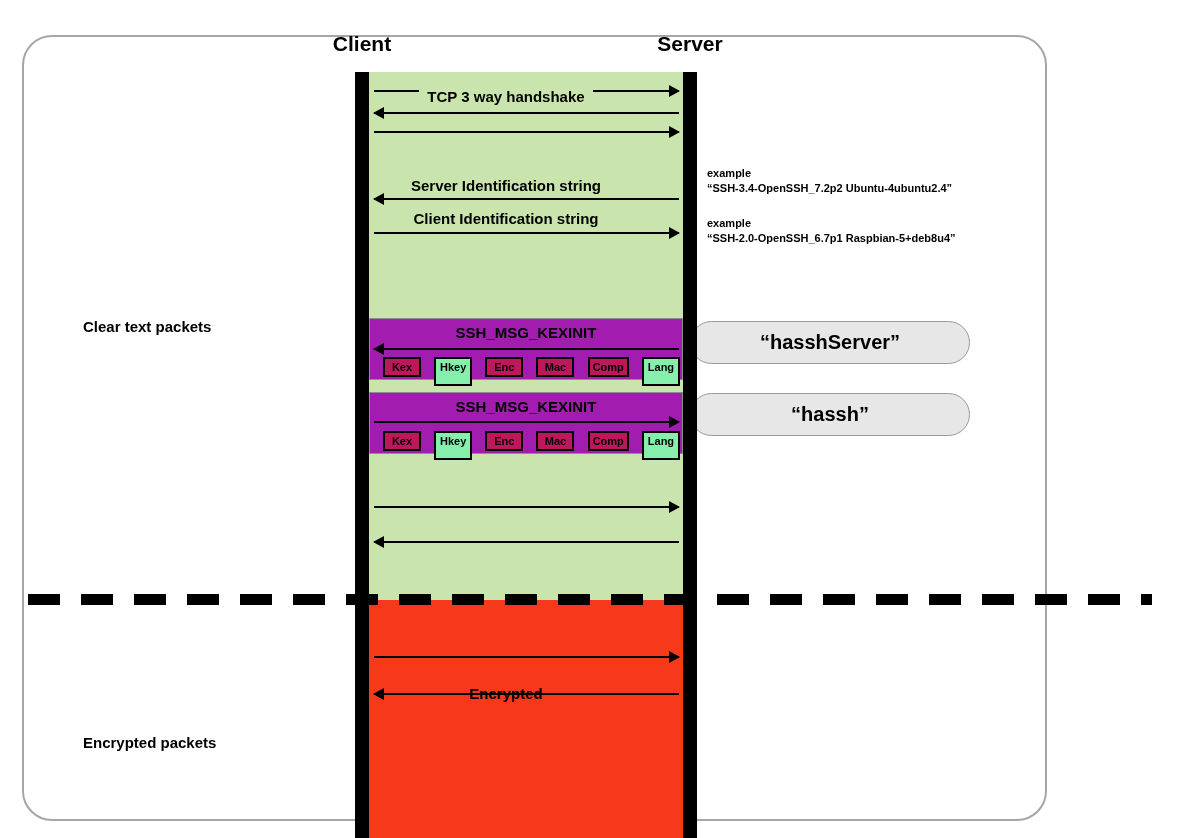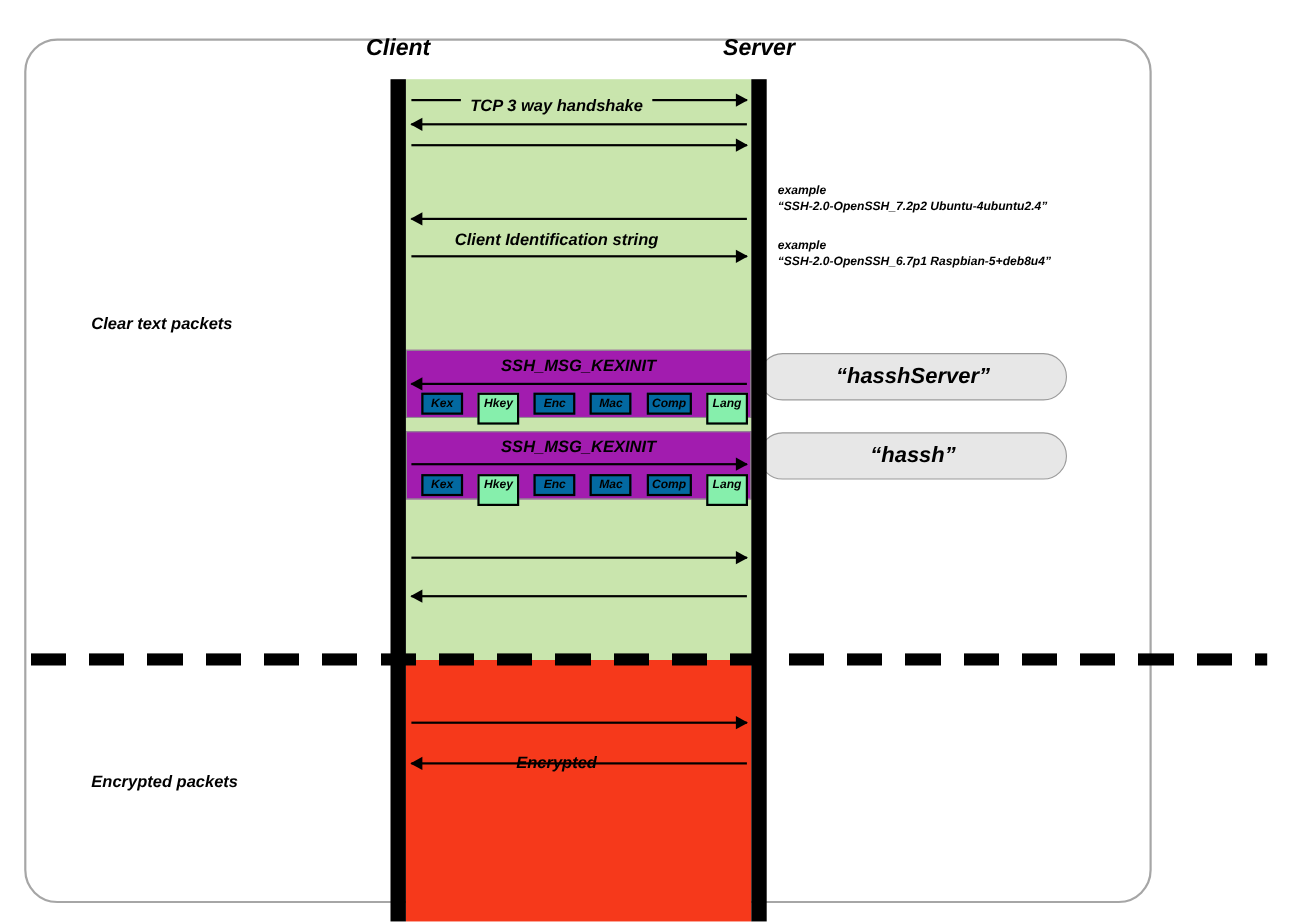--- a/index.html
+++ b/index.html
@@ -1,17 +1,17 @@
 <!DOCTYPE html>
 <html><head>
 <meta charset="utf-8">
 <style>
   * { margin:0; padding:0; box-sizing:border-box; }
   html,body { width:1182px; height:838px; background:#fff; font-family:"Liberation Sans", sans-serif; }
-  .canvas { position:relative; width:1182px; height:838px; background:#fff; overflow:hidden;font-style:italic; }
+  .canvas { position:relative; width:1182px; height:838px; background:#fff; overflow:hidden; }
 
   .outer-box { position:absolute; left:22px; top:35px; width:1025px; height:786px;
                border:2px solid #a6a6a6; border-radius:30px; z-index:0; background:#fff; }
 
   .clear-area { position:absolute; left:369px; top:72px; width:314px; height:528px;
                 background:#c9e5ad; z-index:1; }
   .enc-area   { position:absolute; left:369px; top:600px; width:314px; height:238px;
                 background:#f6391b; z-index:1; }
 
   .dashed-line { position:absolute; left:28px; top:594px; width:1124px; height:11px; z-index:3;
@@ -29,32 +29,32 @@
   .arrow { position:absolute; left:374px; width:305px; height:2px; background:#000; z-index:4; }
   .arrow.right::after { content:""; position:absolute; right:-1px; top:-5px; width:0; height:0;
                         border-left:11px solid #000; border-top:6px solid transparent; border-bottom:6px solid transparent; }
   .arrow.left::before { content:""; position:absolute; left:-1px; top:-5px; width:0; height:0;
                         border-right:11px solid #000; border-top:6px solid transparent; border-bottom:6px solid transparent; }
 
   .msg-label { position:absolute; left:369px; width:274px; text-align:center;
                font-weight:bold; font-size:15px; color:#000; z-index:4; }
   .msg-label.on-line span { background:#c9e5ad; padding:0 8px; }
 
-  .side-label { position:absolute; font-weight:bold; font-size:15px; color:#000; z-index:4; }
+  .side-label { position:absolute; font-weight:bold; font-size:15px; color:#000; z-index:4;margin-top:32px; }
 
   .example { position:absolute; left:707px; font-weight:bold; font-size:11px;
              line-height:15px; color:#000; z-index:4; white-space:nowrap; }
 
   .kex-box { position:absolute; left:369px; width:314px; height:62px; background:#a21caf;
              border:1px solid #8f8f8f; z-index:2; }
   .kex-title { text-align:center; font-weight:bold; font-size:15px; padding-top:5px; }
 
   .field-row { position:absolute; left:383px; width:297px; display:flex;
                justify-content:space-between; align-items:flex-start; z-index:4; }
-  .field { min-width:38px; height:20px; background:#0369a1; border:2px solid #000;
+  .field { min-width:38px; height:20px; background:#be185d; border:2px solid #000;
            font-size:11px; font-weight:bold; text-align:center; line-height:16px; padding:0 3px; }
   .field.hl { background:#86efac; height:29px; }
 
   .bubble { position:absolute; left:690px; width:280px; height:43px; background:#e7e7e7;
             border:1px solid #9a9a9a; border-radius:30px; display:flex; align-items:center;
             justify-content:center; font-weight:bold; font-size:20px; color:#000; z-index:2; }
 </style>
 </head>
 <body>
 
@@ -73,30 +73,33 @@
   <div class="endpoint client-title">Client</div>
   <div class="endpoint server-title">Server</div>
 
   <div class="arrow right" style="top:90px"></div>
   <div class="msg-label on-line" style="top:88px">
     <span>TCP 3 way handshake</span>
   </div>
   <div class="arrow left" style="top:112px"></div>
   <div class="arrow right" style="top:131px"></div>
 
+  <div class="msg-label" style="top:177px">
+    <span>Server Identification string</span>
+  </div>
   <div class="arrow left" style="top:198px"></div>
 
   <div class="msg-label" style="top:210px">
     <span>Client Identification string</span>
   </div>
   <div class="arrow right" style="top:232px"></div>
 
   <div class="example" style="top:166px">
     <div>example</div>
-    <div>“SSH-2.0-OpenSSH_7.2p2 Ubuntu-4ubuntu2.4”</div>
+    <div>“SSH-3.4-OpenSSH_7.2p2 Ubuntu-4ubuntu2.4”</div>
   </div>
   <div class="example" style="top:216px">
     <div>example</div>
     <div>“SSH-2.0-OpenSSH_6.7p1 Raspbian-5+deb8u4”</div>
   </div>
 
   <div class="side-label" style="left:83px; top:286px">Clear text packets</div>
   <div class="side-label" style="left:83px; top:702px">Encrypted packets</div>
 
   <div class="kex-box" style="top:318px">

